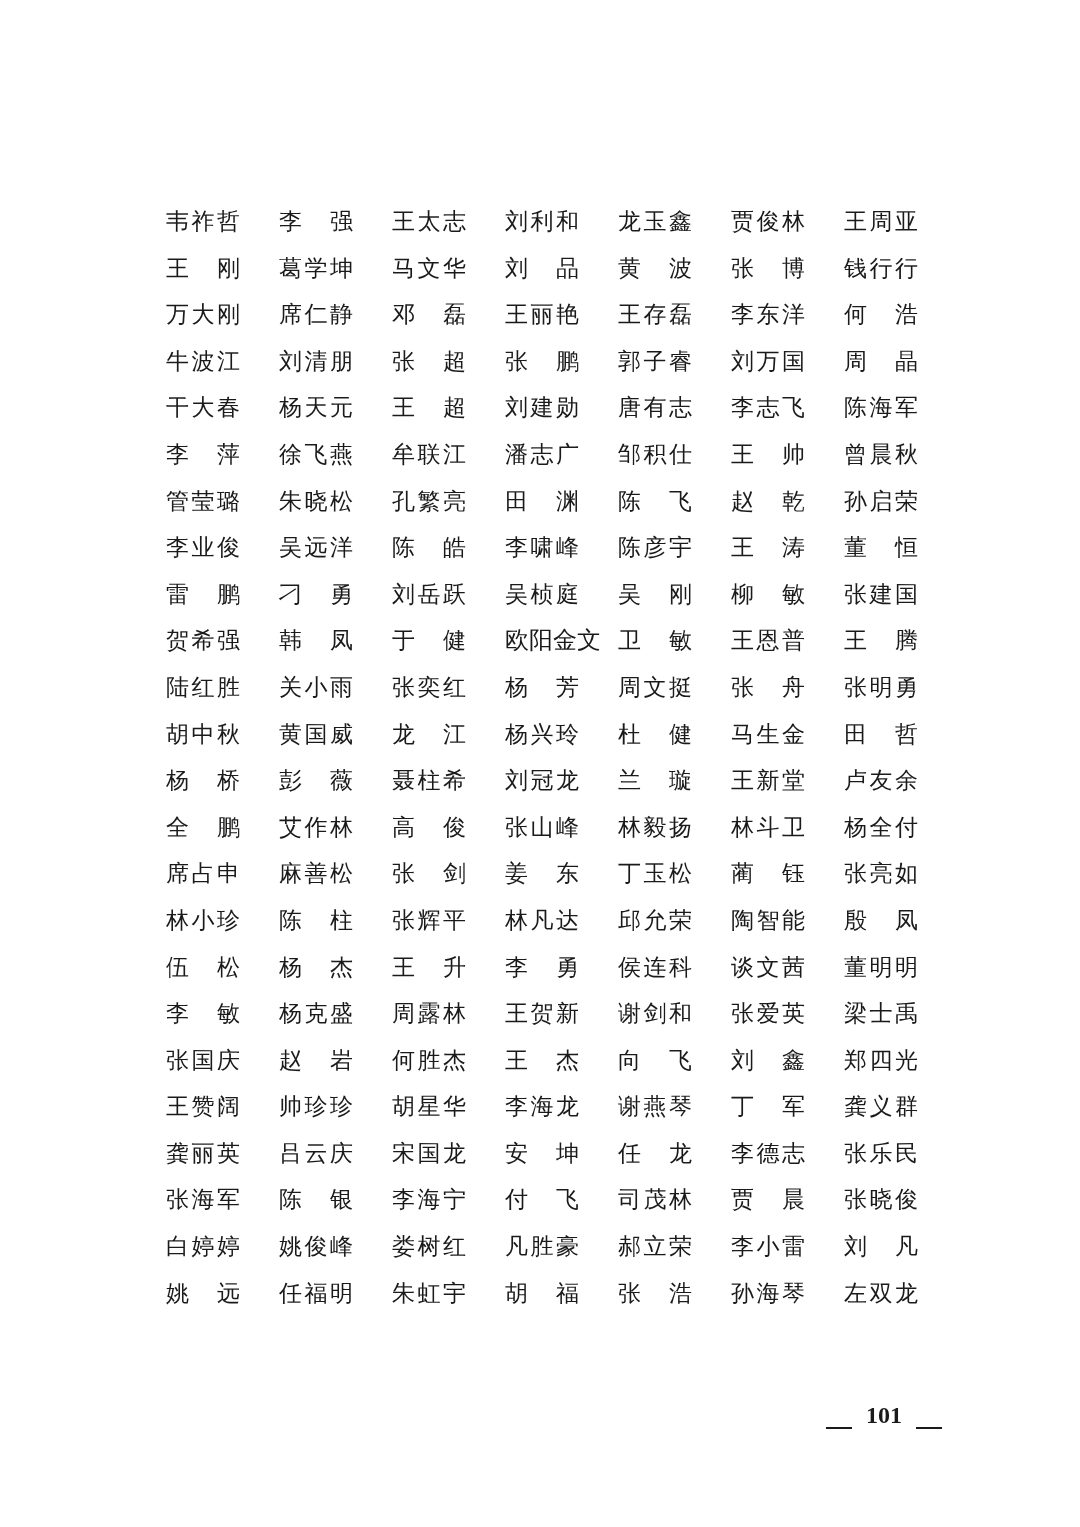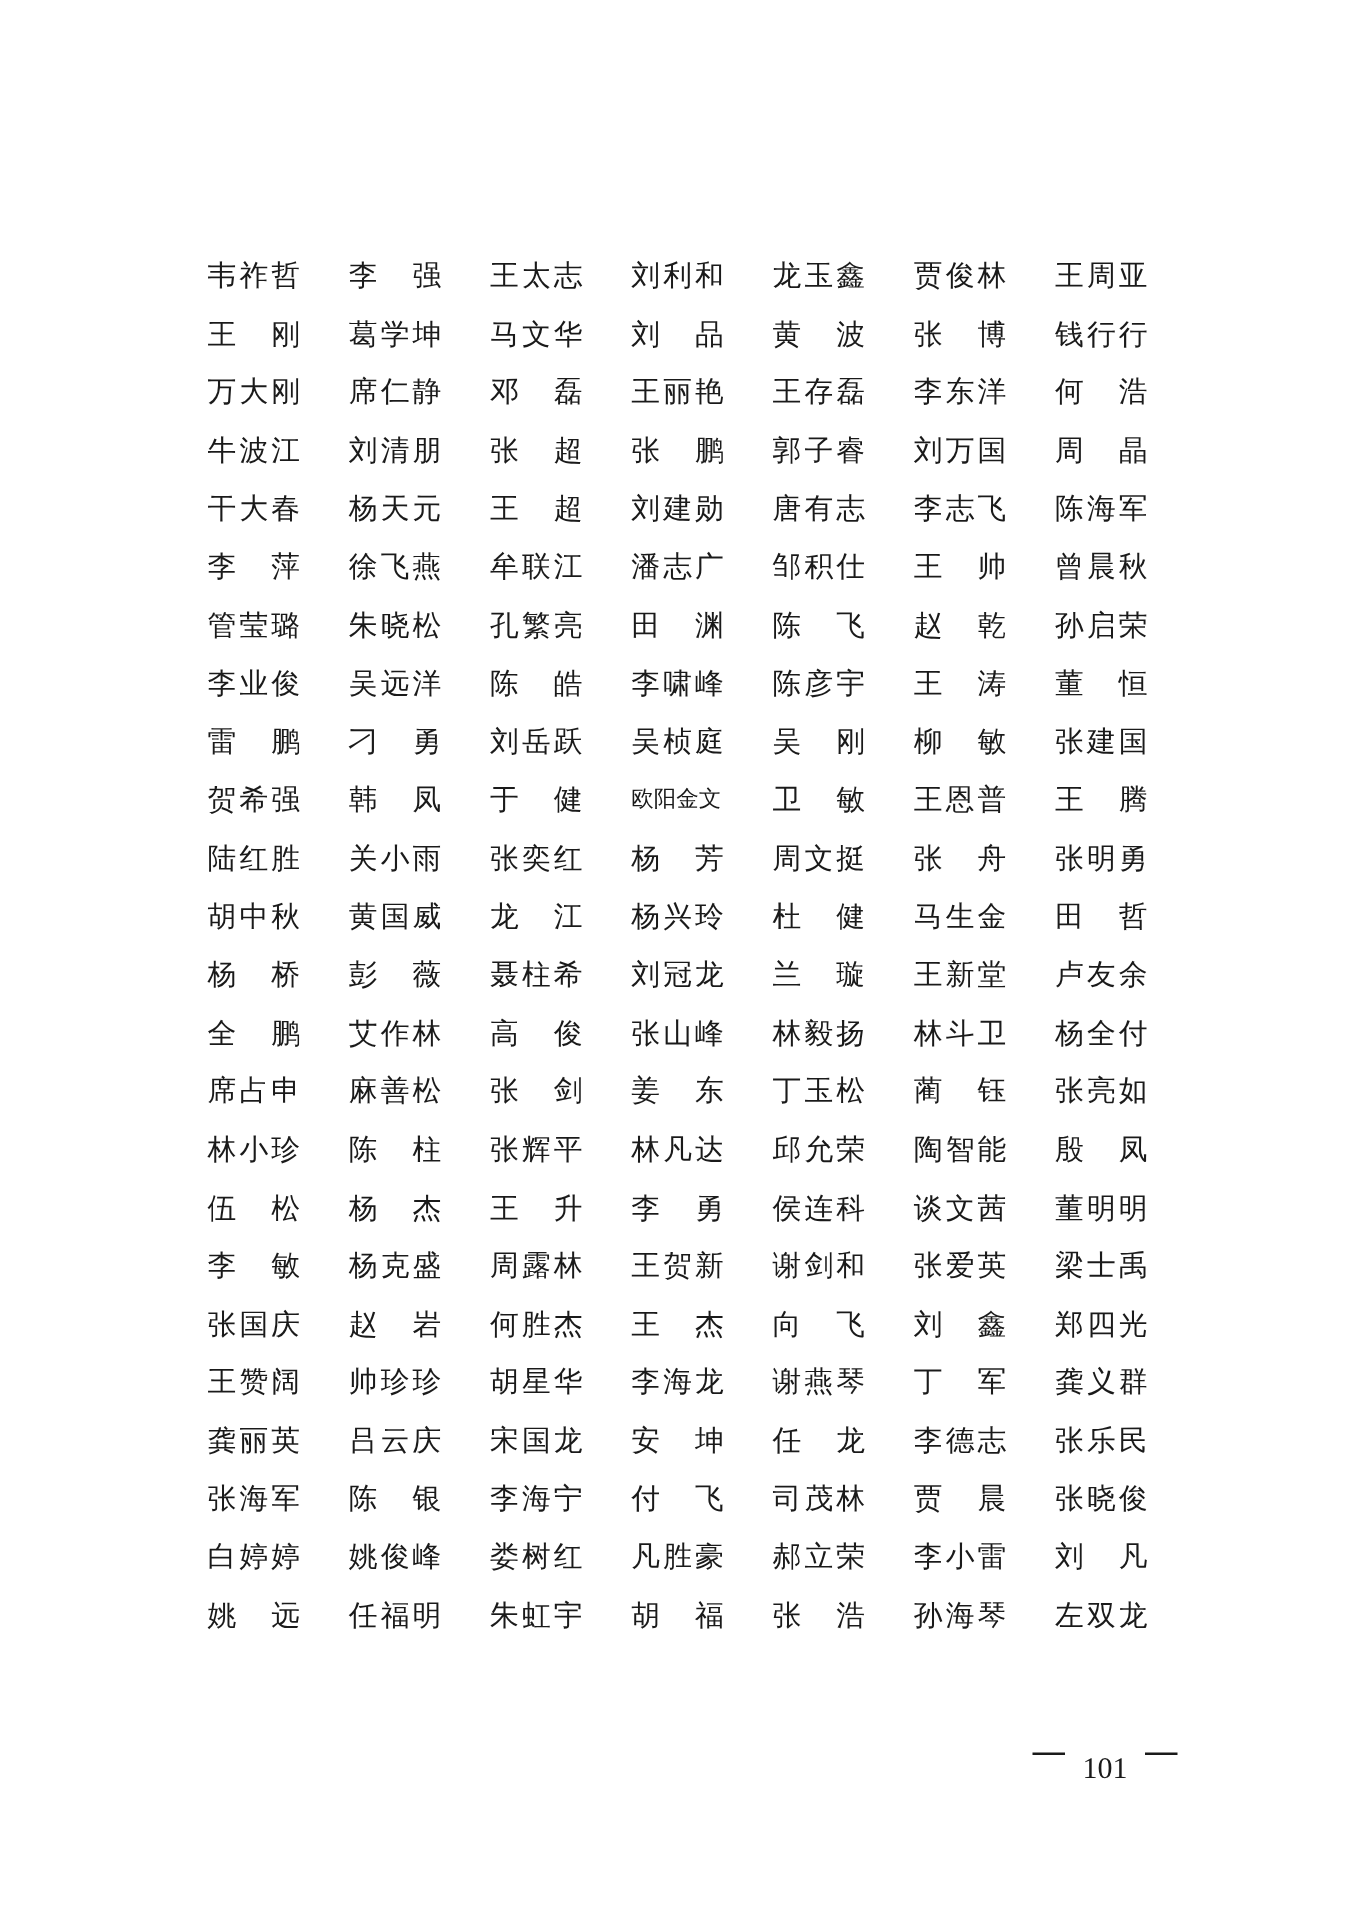--- a/index.html
+++ b/index.html
@@ -41,33 +41,34 @@
       white-space: nowrap;
       display: flex;
     }
     
     .name-cell .inner {
       display: inline-flex;
       justify-content: space-between;
       width: 74px;
     }
     .name-cell.four .inner {
-      font-size: 18px;
+      font-size: 24px;
       width: 86px;
     }
     .page-number {
       position: absolute;
       left: 826px;
       top: 1402px;
       font-family: "Liberation Serif", "DejaVu Serif", serif;
       font-size: 24px;
       color: #1a1a1a;
       display: flex;
-      align-items: flex-start;
+      align-items: flex-end;
       gap: 14px;
+      font-weight: bold;
     }
     .dash {
       display: inline-block;
       width: 26px;
       height: 2px;
       background: #1a1a1a;
     }
   </style>
 </head>
 <body>

